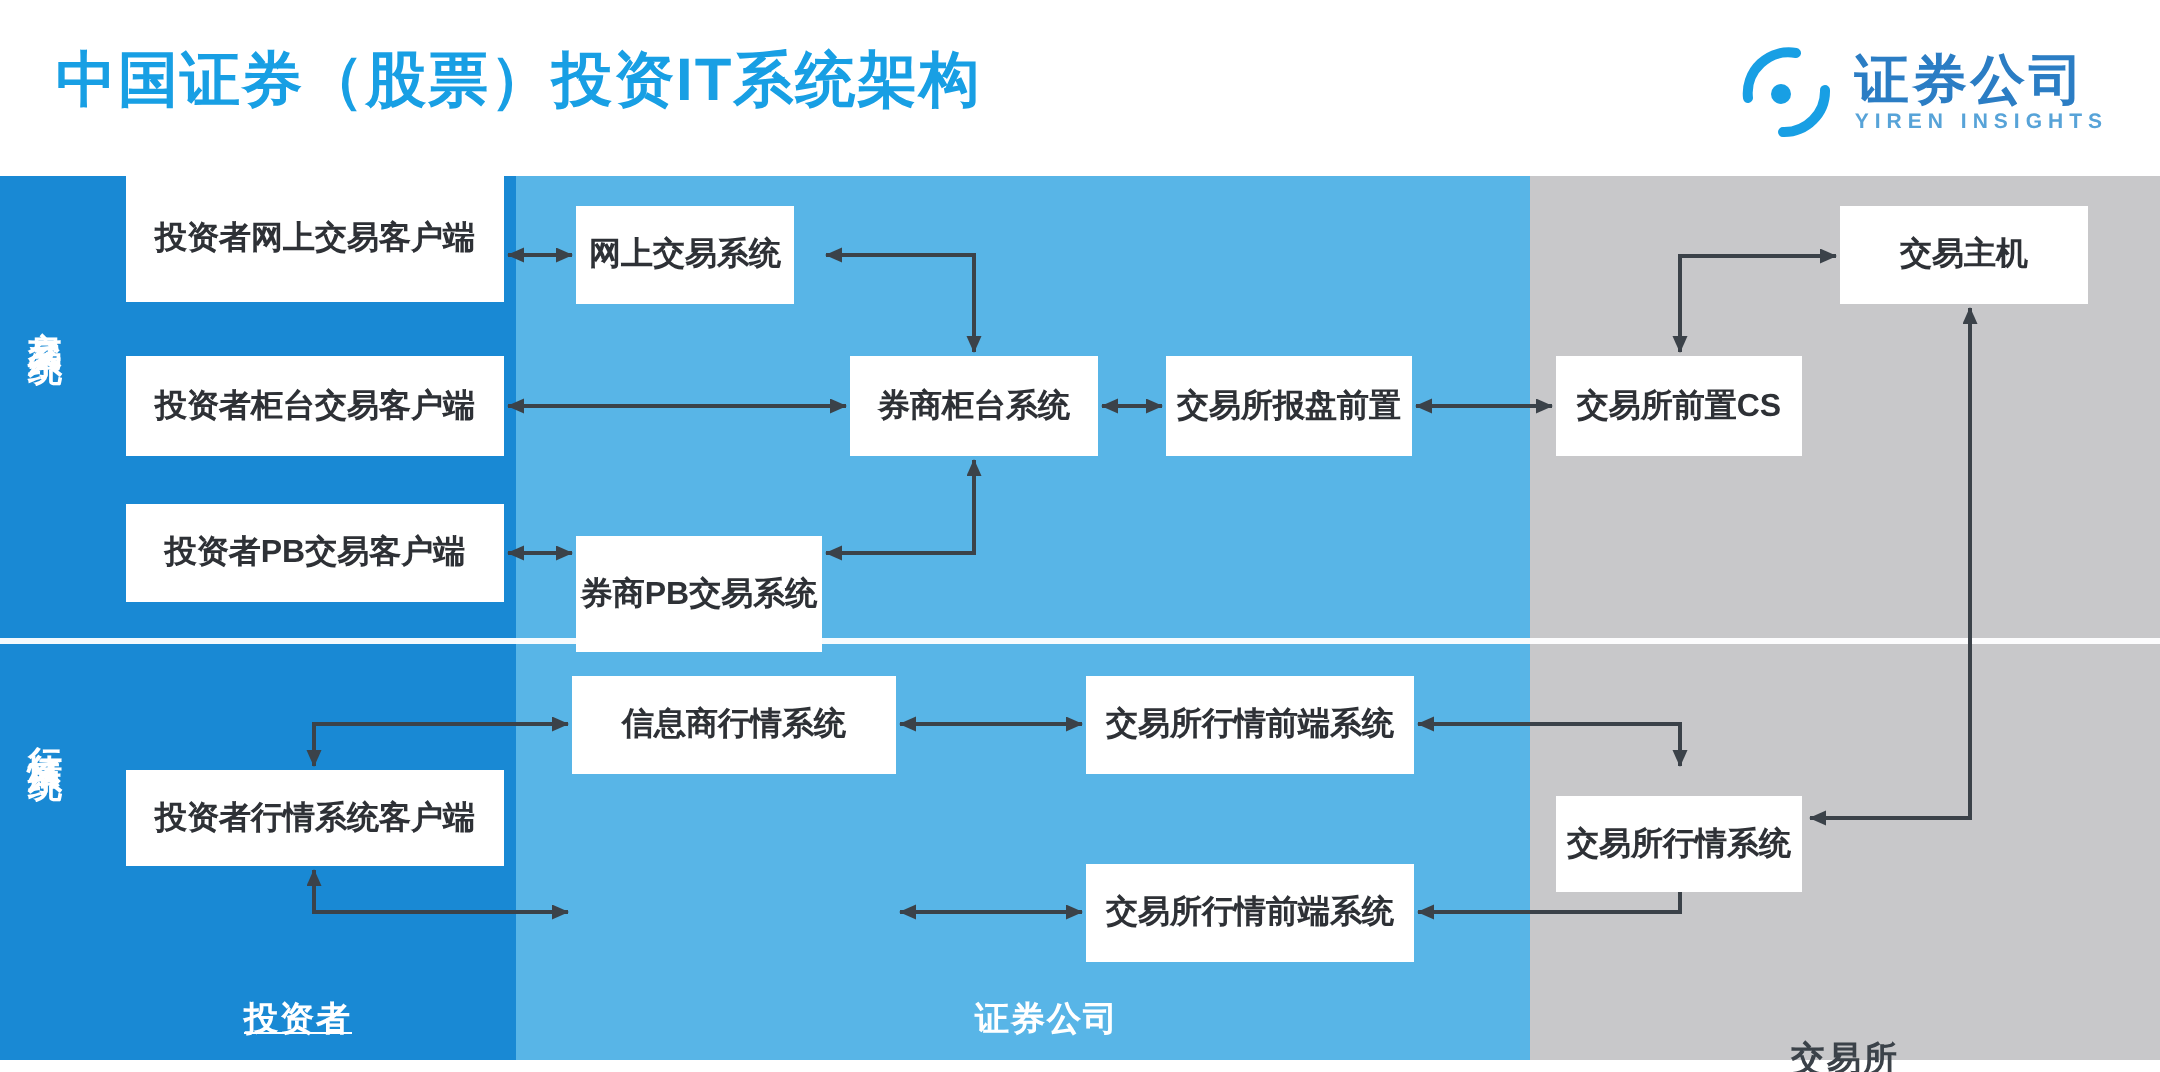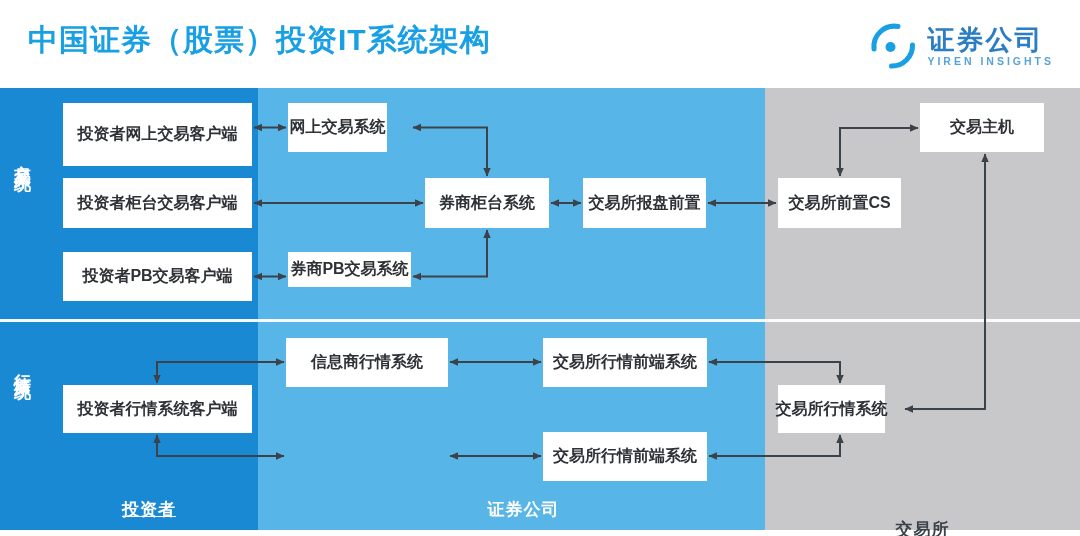--- a/index.html
+++ b/index.html
@@ -113,34 +113,34 @@
         <polyline points="840,88 840,40 918,40" class="edge" marker-start="url(#ah)" marker-end="url(#ah)"></polyline>
         <polyline points="985,66 985,321 905,321" class="edge" marker-start="url(#ah)" marker-end="url(#ah)"></polyline>
         <polyline points="284,274 157,274 157,295" class="edge" marker-start="url(#ah)" marker-end="url(#ah)"></polyline>
         <polyline points="284,368 157,368 157,347" class="edge" marker-start="url(#ah)" marker-end="url(#ah)"></polyline>
         <polyline points="450,274 541,274" class="edge" marker-start="url(#ah)" marker-end="url(#ah)"></polyline>
         <polyline points="450,368 541,368" class="edge" marker-start="url(#ah)" marker-end="url(#ah)"></polyline>
         <polyline points="709,274 840,274 840,295" class="edge" marker-start="url(#ah)" marker-end="url(#ah)"></polyline>
         <polyline points="709,368 840,368 840,347" class="edge" marker-start="url(#ah)" marker-end="url(#ah)"></polyline>
       </svg>
 
-    <div class="node" style="left:63px;top:15px;width:189px;height:63px">投资者网上交易客户端</div>
+    <div class="node" style="left:63px;top:0;width:189px;height:63px">投资者网上交易客户端</div>
     <div class="node" style="left:63px;top:90px;width:189px;height:50px">投资者柜台交易客户端</div>
     <div class="node" style="left:63px;top:164px;width:189px;height:49px">投资者PB交易客户端</div>
-    <div class="node" style="left:288px;top:15px;width:99px;height:49px">网上交易系统</div>
+    <div class="node" style="left:288px;top:15px;width:109px;height:49px">网上交易系统</div>
     <div class="node" style="left:425px;top:90px;width:124px;height:50px">券商柜台系统</div>
-    <div class="node" style="left:288px;top:164px;width:123px;height:35px">券商PB交易系统</div>
+    <div class="node" style="left:288px;top:180px;width:123px;height:58px">券商PB交易系统</div>
     <div class="node" style="left:778px;top:90px;width:123px;height:50px">交易所前置CS</div>
     <div class="node" style="left:583px;top:90px;width:123px;height:50px">交易所报盘前置</div>
     <div class="node" style="left:63px;top:297px;width:189px;height:48px">投资者行情系统客户端</div>
 
     <div class="node" style="left:920px;top:15px;width:124px;height:49px">交易主机</div>
     <div class="node" style="left:286px;top:250px;width:162px;height:49px">信息商行情系统</div>
     <div class="node" style="left:543px;top:250px;width:164px;height:49px">交易所行情前端系统</div>
     <div class="node" style="left:543px;top:344px;width:164px;height:49px">交易所行情前端系统</div>
-    <div class="node" style="left:778px;top:297px;width:107px;height:48px">交易所行情系统</div>
+    <div class="node" style="left:778px;top:310px;width:123px;height:48px">交易所行情系统</div>
 
     <div class="col-label col-label-investor">投资者</div>
     <div class="col-label col-label-broker">证券公司</div>
     <div class="col-label col-label-exchange">交易所</div>
 
   </div>
 </div>
 
 </body></html>

